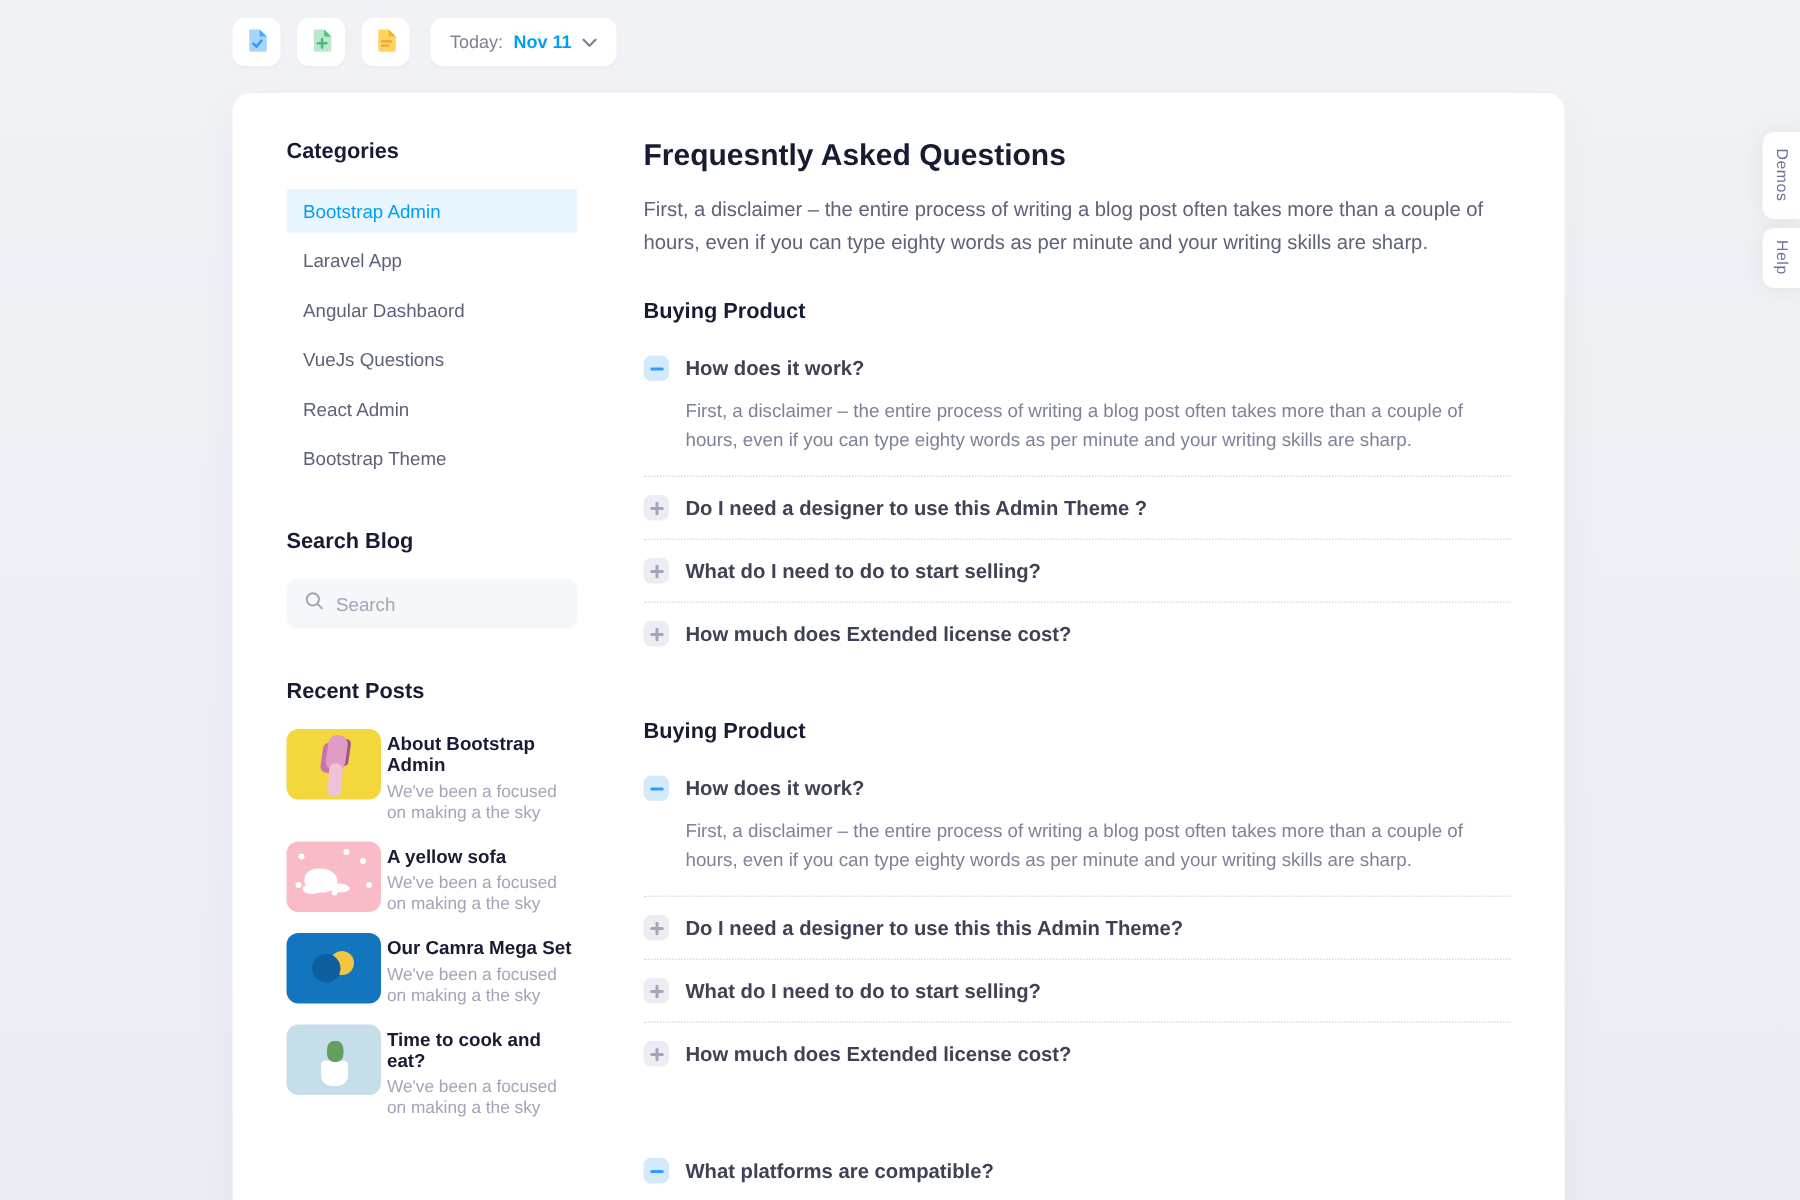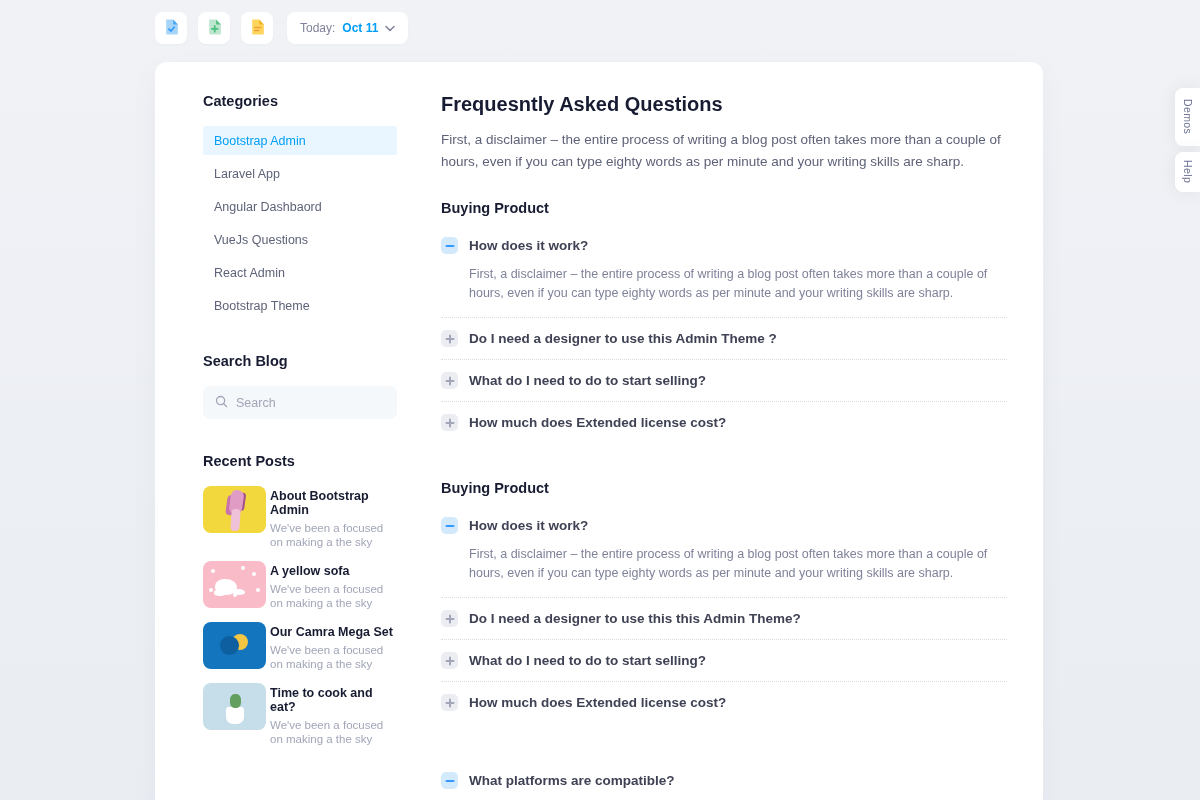--- a/index.html
+++ b/index.html
@@ -19,21 +19,21 @@
   .crumb .muted { color:#A1A5B7; }
   .crumb-dot { width:3px; height:3px; border-radius:50%; background:#B5B5C3; }
   .actions { display:flex; align-items:center; gap:11px; margin-top:3px; }
   .icon-btn { width:32px; height:32px; background:#fff; border:none; border-radius:8px; display:flex; align-items:center; justify-content:center; cursor:pointer; box-shadow:0 1px 2px rgba(56,71,109,.03); }
   .date-chip { height:32px; background:#fff; border:none; border-radius:8px; display:flex; align-items:center; gap:7px; padding:0 13px; font-size:12px; cursor:pointer; margin-left:3px; box-shadow:0 1px 2px rgba(56,71,109,.03); }
   .date-prefix { color:#7E8299; }
   .date-value { color:#009EF7; font-weight:bold; }
 
   
   .card { position:absolute; left:155px; top:62px; width:888px; height:770px; background:#fff; border-radius:12px; box-shadow:0 10px 30px rgba(49,57,78,.04); display:flex; gap:44px; padding:31px 36px; }
-  .sidebar { width:194px; flex:none;margin-left:12px; }
+  .sidebar { width:194px; flex:none; }
   .main { flex:1; min-width:0; }
 
   
   .sb-heading { font-size:14.5px; font-weight:bold; color:#181C32; margin-bottom:17px; }
   .cat-item { height:29px; display:flex; align-items:center; padding:0 11px; border-radius:2px; margin-bottom:4px; font-size:12.5px; color:#5E6278; cursor:pointer; }
   .cat-item.active { background:#EAF6FF; color:#009EF7; }
   .search-section { margin-top:33px; }
   .search-box { height:33px; background:#F5F8FA; border-radius:7px; display:flex; align-items:center; gap:8px; padding:0 12px; }
   .search-box input { border:none; outline:none; background:transparent; font-family:inherit; font-size:12.5px; color:#5E6278; width:100%; }
   .search-box input::placeholder { color:#A1A5B7; }
@@ -104,21 +104,21 @@
       <span>
         <svg width="17" height="17" viewBox="0 0 16 16">
             <path d="M3 1.5h6.5L14 6v8.3c0 .7-.5 1.2-1.2 1.2H4.2c-.7 0-1.2-.5-1.2-1.2z" fill="#FFD45D"></path>
             <path d="M9.5 1.5L14 6H9.5z" fill="#F0B429"></path>
             <path d="M5.4 9h5.8M5.4 11.7h3.8" stroke="#F1A33A" stroke-width="1.5" stroke-linecap="round"></path>
           </svg>
       </span>
     </button>
     <button class="date-chip">
       <span class="date-prefix">Today:</span>
-      <span class="date-value">Oct 11</span>
+      <span class="date-value">Nov 11</span>
       <span>
         <svg width="10" height="7" viewBox="0 0 10 7">
             <path d="M1 1.5l4 4 4-4" stroke="#7E8299" stroke-width="1.5" fill="none" stroke-linecap="round" stroke-linejoin="round"></path>
           </svg>
       </span>
     </button>
   </div>
 </div>
 
 <div class="card">

